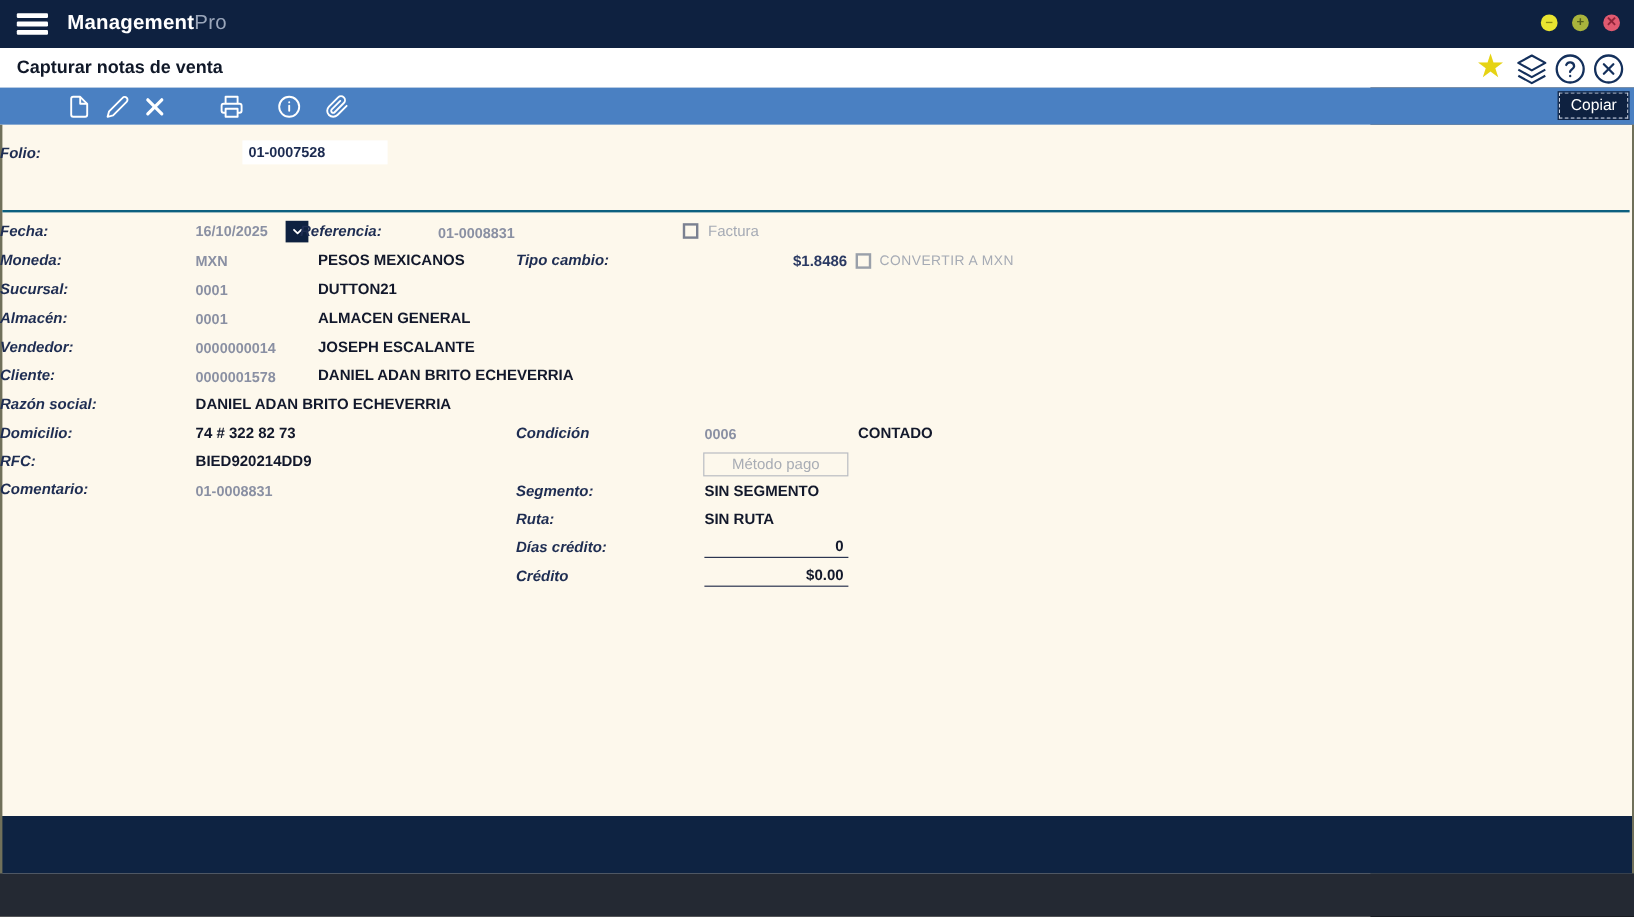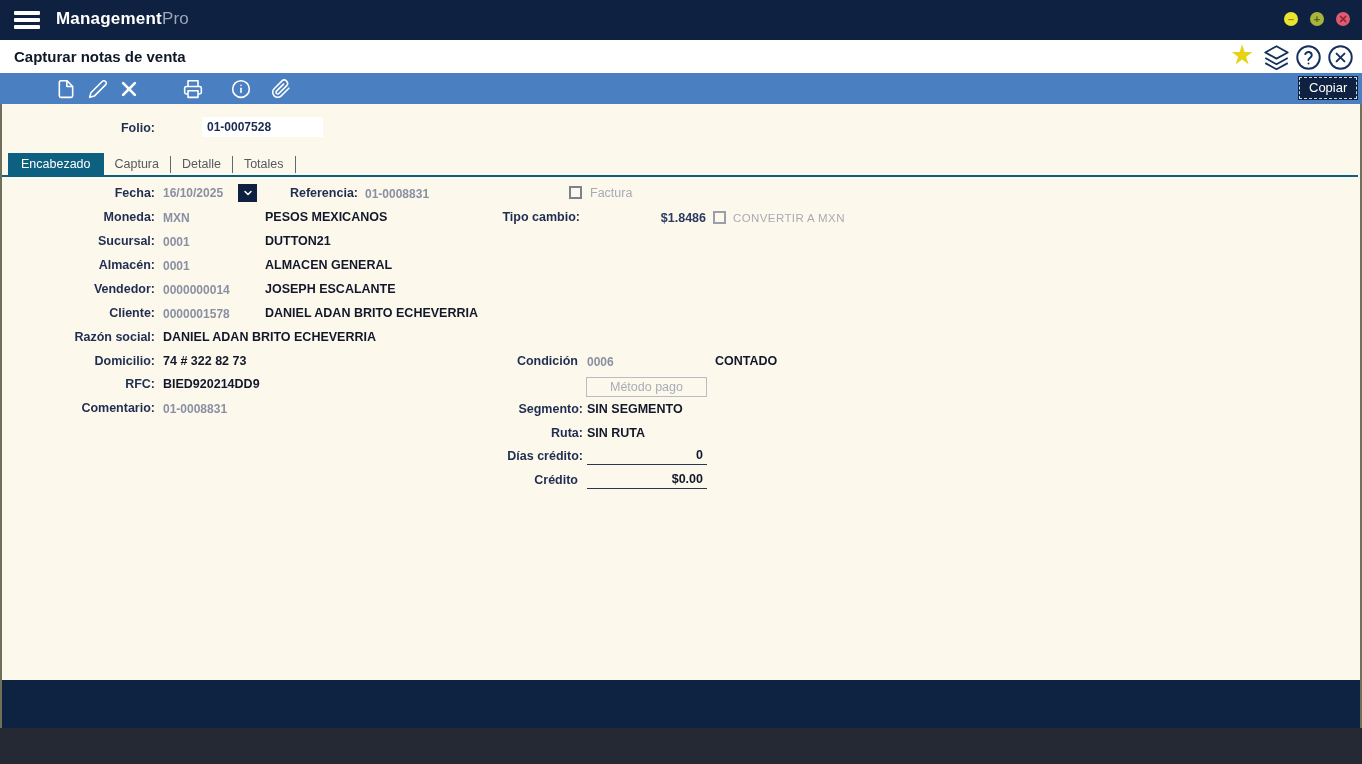--- a/index.html
+++ b/index.html
@@ -27,21 +27,21 @@
   .star { left:1230px; top:42px; font-size:27px; color:#e6d314; line-height:1; cursor:pointer; }
 
   
   .toolbar { left:0; top:73px; width:1362px; height:31px; background:#4a80c2; }
   .tool-ic { top:79px; width:20px; height:20px; cursor:pointer; }
   .copy-btn { left:1299px; top:77px; height:22px; padding:2px 9px; background:#0e2140; color:#fff; font-size:13px; border:1px dashed #cfd6e4; outline:1px solid #0e2140; cursor:pointer; }
 
   
   .frame { left:0; top:104px; width:1362px; height:624px; border-left:2px solid #70705a; border-right:2px solid #70705a; background:#fdf8ec; }
 
-  .lbl { font-size:12.5px; font-weight:600; color:#1e2d52; text-align:right; }
+  .lbl { font-size:12.5px; font-weight:600; color:#1e2d52; text-align:left;font-style:italic; }
   .val { font-size:12px; font-weight:700; color:#8a90a3; }
   .desc { font-size:12.5px; font-weight:700; color:#12182b; }
   .dis { color:#a6abb5; font-weight:400; }
 
   .folio-input { left:159px; top:117px; width:121px; height:20px; background:#fff; padding:3px 5px; font-size:12px; font-weight:700; color:#1b2a50;margin-left:43px; }
 
   
   .tabs { left:8px; top:153px; display:flex; align-items:stretch; height:23px; }
   .tab-active { background:#0d607f; color:#fff; font-size:12.5px; padding:4px 13px; cursor:pointer; }
   .tab { color:#555a60; font-size:12.5px; padding:4px 11px; cursor:pointer; }
@@ -139,29 +139,20 @@
         <path d="M21.44 11.05l-9.19 9.19a6 6 0 0 1-8.49-8.49l9.19-9.19a4 4 0 0 1 5.66 5.66l-9.2 9.19a2 2 0 0 1-2.83-2.83l8.49-8.48"></path>
       </svg>
   </div>
   <div class="abs copy-btn">Copiar</div>
 
   <div class="abs frame"></div>
 
   <div class="abs lbl" style="left:0;width:155px;top:121px;">Folio:</div>
   <div class="abs folio-input">01-0007528</div>
 
-  <div class="abs tabs">
-    <div class="tab-active">Encabezado</div>
-    <div class="tab">Captura</div>
-    <div class="tab-sep"></div>
-    <div class="tab">Detalle</div>
-    <div class="tab-sep"></div>
-    <div class="tab">Totales</div>
-    <div class="tab-sep"></div>
-  </div>
   <div class="abs tab-line"></div>
 
   <div class="abs lbl" style="left:0;width:155px;top:186px;">Fecha:</div>
   <div class="abs val" style="left:163px;top:186px;">16/10/2025</div>
   <div class="abs dd-btn">
     <svg width="12" height="12" viewBox="0 0 24 24" fill="none" stroke="#fff" stroke-width="3" stroke-linecap="round" stroke-linejoin="round">
         <polyline points="6 9 12 15 18 9"></polyline>
       </svg>
   </div>
   <div class="abs lbl" style="left:250px;width:108px;top:186px;">Referencia:</div>

